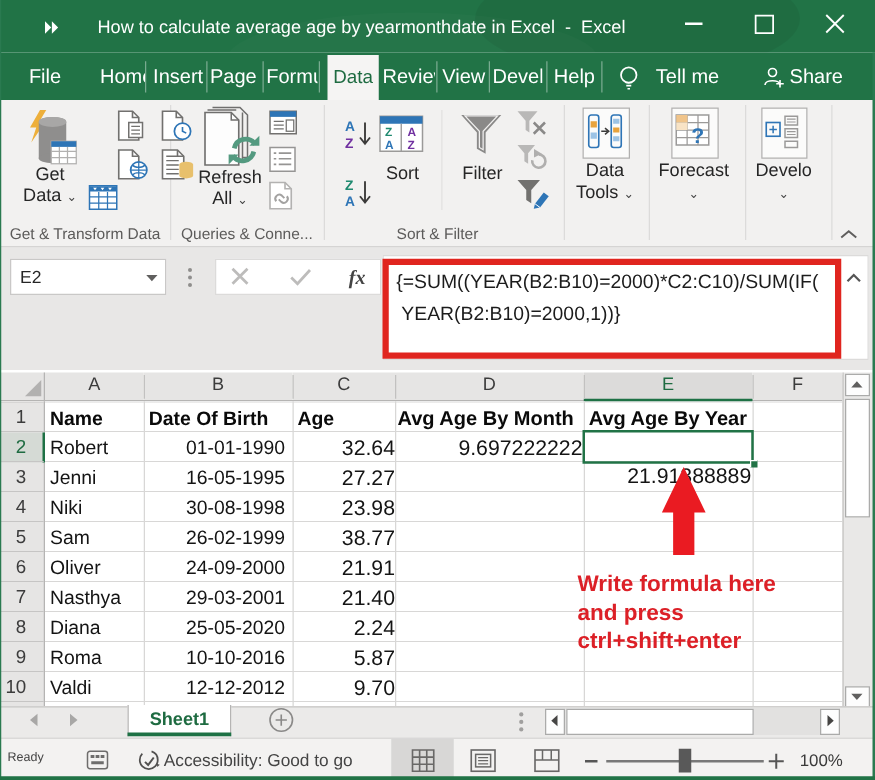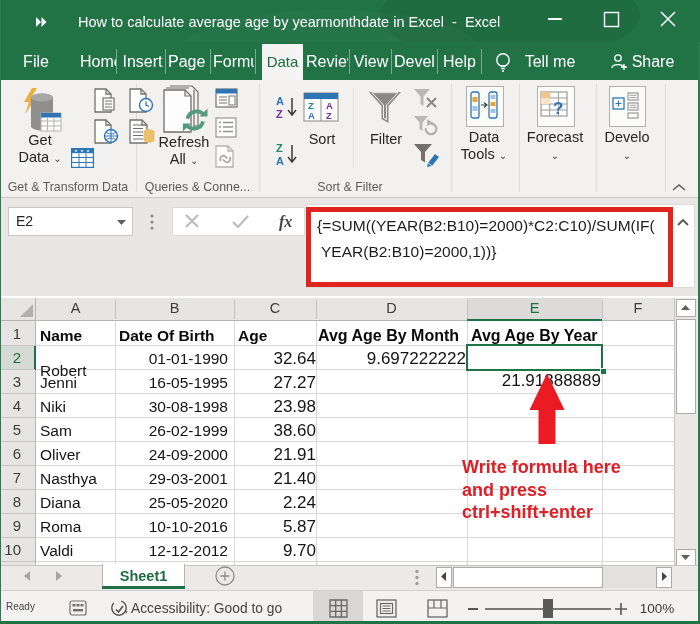--- a/index.html
+++ b/index.html
@@ -369,21 +369,21 @@
 <div class="rownum" style="top:493px;">8</div>
 <div class="rownum" style="top:517px;">9</div>
 <div class="rownum" style="top:541px;">10</div>
 
 <div class="hdrcell" style="left:40px;top:327px;">Name</div>
 <div class="hdrcell" style="left:119px;top:327px;">Date Of Birth</div>
 <div class="hdrcell" style="left:238px;top:327px;">Age</div>
 <div class="hdrcell" style="left:318px;top:326.5px;font-size:16px;">Avg Age By Month</div>
 <div class="hdrcell" style="left:471px;top:326.5px;font-size:16px;">Avg Age By Year</div>
 
-<div class="cell" style="left:40px;top:350px;margin-top:12px;">Robert</div>
+<div class="cell" style="left:40px;top:350px;">Robert</div>
 <div class="cell" style="left:40px;top:374px;">Jenni</div>
 <div class="cell" style="left:40px;top:398px;">Niki</div>
 <div class="cell" style="left:40px;top:422px;">Sam</div>
 <div class="cell" style="left:40px;top:446px;">Oliver</div>
 <div class="cell" style="left:40px;top:470px;">Nasthya</div>
 <div class="cell" style="left:40px;top:494px;">Diana</div>
 <div class="cell" style="left:40px;top:518px;">Roma</div>
 <div class="cell" style="left:40px;top:542px;">Valdi</div>
 
 <div class="cellr" style="left:119px;top:350px;width:109px;">01-01-1990</div>
@@ -392,21 +392,21 @@
 <div class="cellr" style="left:119px;top:422px;width:109px;">26-02-1999</div>
 <div class="cellr" style="left:119px;top:446px;width:109px;">24-09-2000</div>
 <div class="cellr" style="left:119px;top:470px;width:109px;">29-03-2001</div>
 <div class="cellr" style="left:119px;top:494px;width:109px;">25-05-2020</div>
 <div class="cellr" style="left:119px;top:518px;width:109px;">10-10-2016</div>
 <div class="cellr" style="left:119px;top:542px;width:109px;">12-12-2012</div>
 
 <div class="cellr num" style="left:238px;top:349px;width:78px;">32.64</div>
 <div class="cellr num" style="left:238px;top:373px;width:78px;">27.27</div>
 <div class="cellr num" style="left:238px;top:397px;width:78px;">23.98</div>
-<div class="cellr num" style="left:238px;top:421px;width:78px;">38.60</div>
+<div class="cellr num" style="left:238px;top:421px;width:78px;">38.77</div>
 <div class="cellr num" style="left:238px;top:445px;width:78px;">21.91</div>
 <div class="cellr num" style="left:238px;top:469px;width:78px;">21.40</div>
 <div class="cellr num" style="left:238px;top:493px;width:78px;">2.24</div>
 <div class="cellr num" style="left:238px;top:517px;width:78px;">5.87</div>
 <div class="cellr num" style="left:238px;top:541px;width:78px;">9.70</div>
 
 <div class="cellr num" style="left:319px;top:349px;width:147px;">9.697222222</div>
 <div class="cellr num" style="left:471px;top:349px;width:130px;margin-top:22px;">21.91388889</div>
 
 <div class="abs" style="left:465.5px;top:344px;width:137.5px;height:26.5px;border:2px solid #217346;box-sizing:border-box;"></div>

